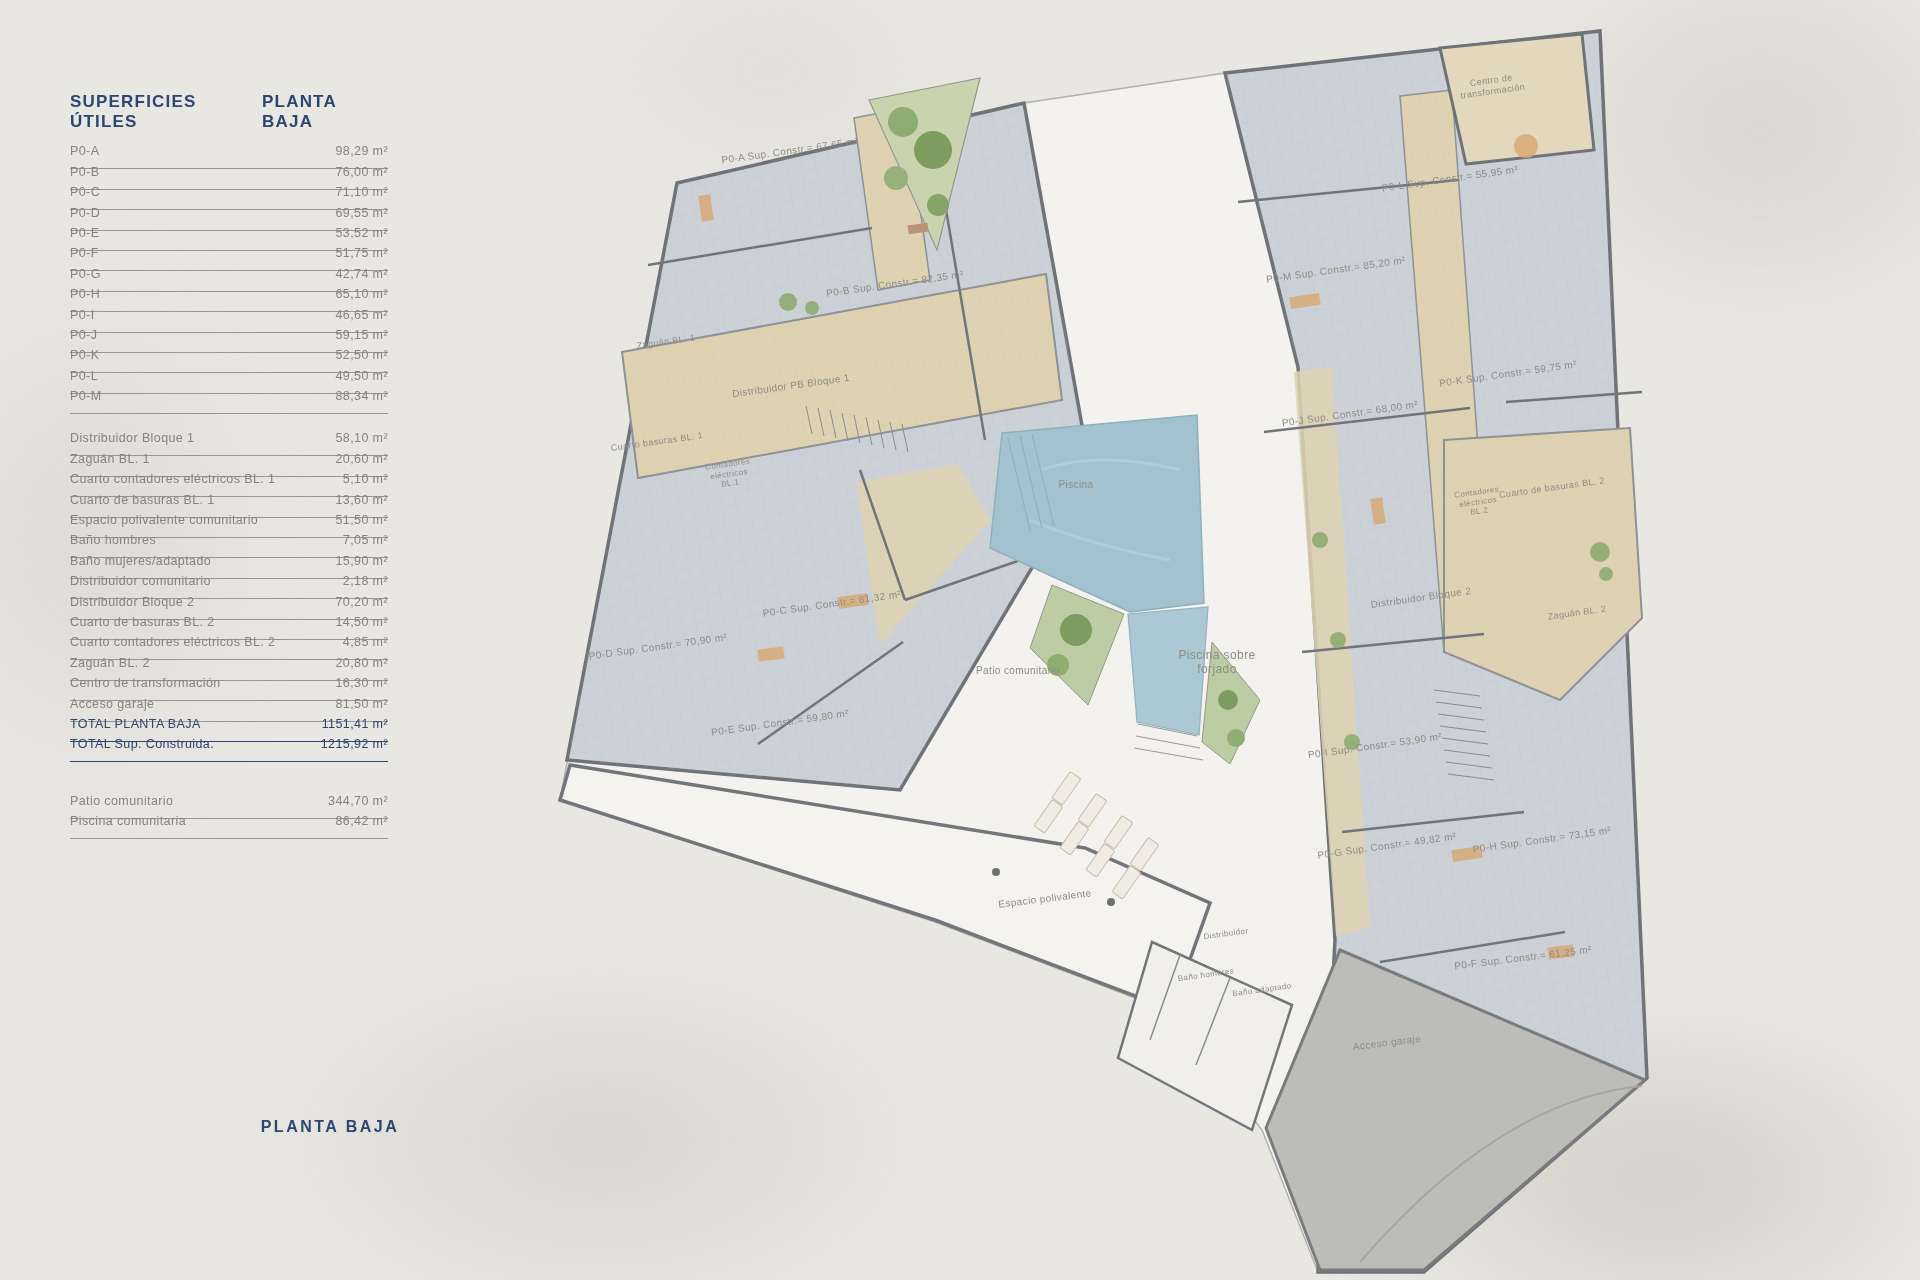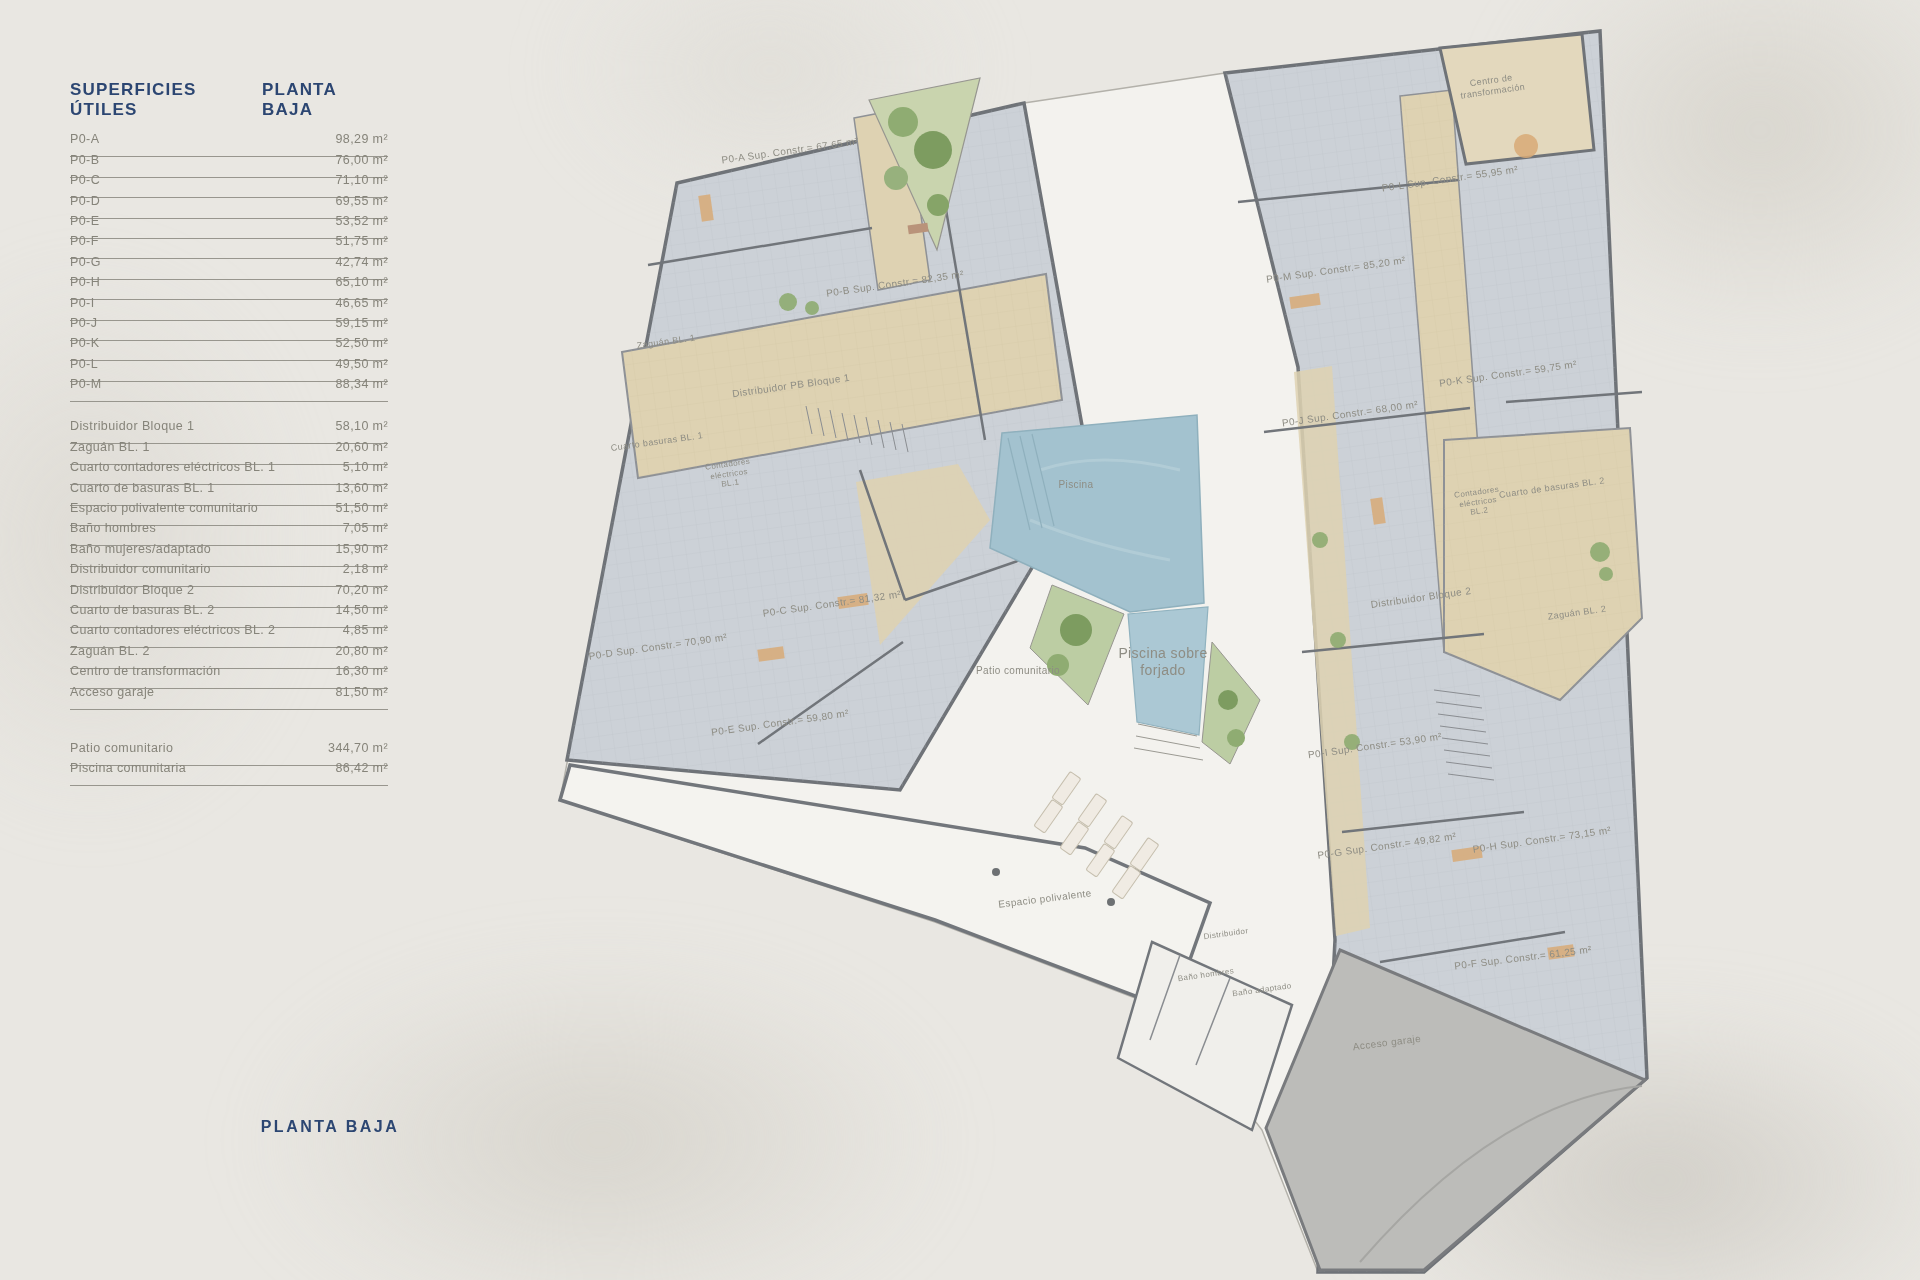--- a/index.html
+++ b/index.html
@@ -9,21 +9,21 @@
 
   
   .blob{position:absolute;border-radius:50%;filter:blur(34px);pointer-events:none;}
   .b1{left:1500px;top:-80px;width:520px;height:420px;background:radial-gradient(closest-side,rgba(214,211,203,.9),rgba(214,211,203,0));}
   .b2{left:-120px;top:260px;width:420px;height:560px;background:radial-gradient(closest-side,rgba(219,216,209,.8),rgba(219,216,209,0));}
   .b3{left:250px;top:950px;width:700px;height:380px;background:radial-gradient(closest-side,rgba(211,208,200,.8),rgba(211,208,200,0));}
   .b4{left:1350px;top:1000px;width:620px;height:360px;background:radial-gradient(closest-side,rgba(206,203,196,.9),rgba(206,203,196,0));}
   .b5{left:560px;top:-60px;width:420px;height:260px;background:radial-gradient(closest-side,rgba(223,221,215,.9),rgba(223,221,215,0));}
 
   
-  #sidebar{position:absolute;left:70px;top:80px;width:318px;color:#86847a;}
+  #sidebar{position:absolute;left:70px;top:92px;width:318px;color:#86847a;}
   .shead{display:flex;justify-content:space-between;align-items:baseline;
          color:#2c4672;font-size:17px;letter-spacing:1.2px;margin-bottom:17px;font-weight:bold;}
   .tgroup{margin-bottom:22px;}
   .trow{display:flex;justify-content:space-between;align-items:flex-end;
         height:20.4px;border-bottom:1px solid #98968e;font-size:12.5px;
         letter-spacing:.4px;box-sizing:border-box;padding-bottom:10px;}
   .trow .tv{white-space:nowrap;}
   #totals .trow{color:#2c4672;border-bottom:1.4px solid #2c4672;}
   #outdoor{margin-top:36px;}
   #footer-title{position:absolute;left:200px;top:1118px;width:260px;text-align:center;
@@ -168,21 +168,21 @@
         <div class="plabel" style="left: 666px; top: 342px; font-size: 9px; transform: translate(-50%, -50%) rotate(-8deg);">Zaguán BL. 1</div>
         <div class="plabel" style="left: 791px; top: 386px; font-size: 10px; transform: translate(-50%, -50%) rotate(-8deg);">Distribuidor PB Bloque 1</div>
         <div class="plabel" style="left: 657px; top: 442px; font-size: 9px; transform: translate(-50%, -50%) rotate(-8deg);">Cuarto basuras BL. 1</div>
         <div class="plabel" style="left: 729px; top: 474px; font-size: 8px; transform: translate(-50%, -50%) rotate(-8deg);">Contadores
 eléctricos
 BL.1</div>
         <div class="plabel" style="left: 832px; top: 604px; font-size: 10px; transform: translate(-50%, -50%) rotate(-8deg);">P0-C Sup. Constr.= 81,32 m²</div>
         <div class="plabel" style="left: 658px; top: 647px; font-size: 10px; transform: translate(-50%, -50%) rotate(-8deg);">P0-D Sup. Constr.= 70,90 m²</div>
         <div class="plabel" style="left: 780px; top: 723px; font-size: 10px; transform: translate(-50%, -50%) rotate(-8deg);">P0-E Sup. Constr.= 59,80 m²</div>
         <div class="plabel" style="left: 1076px; top: 485px; font-size: 10px; transform: translate(-50%, -50%) rotate(0deg);">Piscina</div>
-        <div class="plabel" style="left: 1163px; top: 662px; font-size: 14px; transform: translate(-50%, -50%) rotate(0deg);">Piscina sobre
+        <div class="plabel" style="left: 1217px; top: 662px; font-size: 12px; transform: translate(-50%, -50%) rotate(0deg);">Piscina sobre
 forjado</div>
         <div class="plabel" style="left: 1018px; top: 671px; font-size: 10px; transform: translate(-50%, -50%) rotate(0deg);">Patio comunitario</div>
         <div class="plabel" style="left: 1045px; top: 899px; font-size: 10px; transform: translate(-50%, -50%) rotate(-7deg);">Espacio polivalente</div>
         <div class="plabel" style="left: 1226px; top: 934px; font-size: 8px; transform: translate(-50%, -50%) rotate(-8deg);">Distribuidor</div>
         <div class="plabel" style="left: 1206px; top: 975px; font-size: 8px; transform: translate(-50%, -50%) rotate(-8deg);">Baño hombres</div>
         <div class="plabel" style="left: 1262px; top: 990px; font-size: 8px; transform: translate(-50%, -50%) rotate(-8deg);">Baño adaptado</div>
         <div class="plabel" style="left: 1387px; top: 1043px; font-size: 10px; transform: translate(-50%, -50%) rotate(-7deg);">Acceso garaje</div>
         <div class="plabel" style="left: 1523px; top: 958px; font-size: 10px; transform: translate(-50%, -50%) rotate(-7deg);">P0-F Sup. Constr.= 61,25 m²</div>
         <div class="plabel" style="left: 1492px; top: 86px; font-size: 9px; transform: translate(-50%, -50%) rotate(-8deg);">Centro de
 transformación</div>
@@ -312,20 +312,30 @@
         </div>
         <div class="trow">
           <span class="tl">Centro de transformación</span>
           <span class="tv">16,30 m²</span>
         </div>
         <div class="trow">
           <span class="tl">Acceso garaje</span>
           <span class="tv">81,50 m²</span>
         </div>
       </div>
+    <div id="totals">
+        <div class="trow">
+          <span class="tl">TOTAL PLANTA BAJA</span>
+          <span class="tv">1151,41 m²</span>
+        </div>
+        <div class="trow">
+          <span class="tl">TOTAL Sup. Construida.</span>
+          <span class="tv">1215,92 m²</span>
+        </div>
+      </div>
     <div class="tgroup" id="outdoor">
         <div class="trow">
           <span class="tl">Patio comunitario</span>
           <span class="tv">344,70 m²</span>
         </div>
         <div class="trow">
           <span class="tl">Piscina comunitaria</span>
           <span class="tv">86,42 m²</span>
         </div>
       </div>

